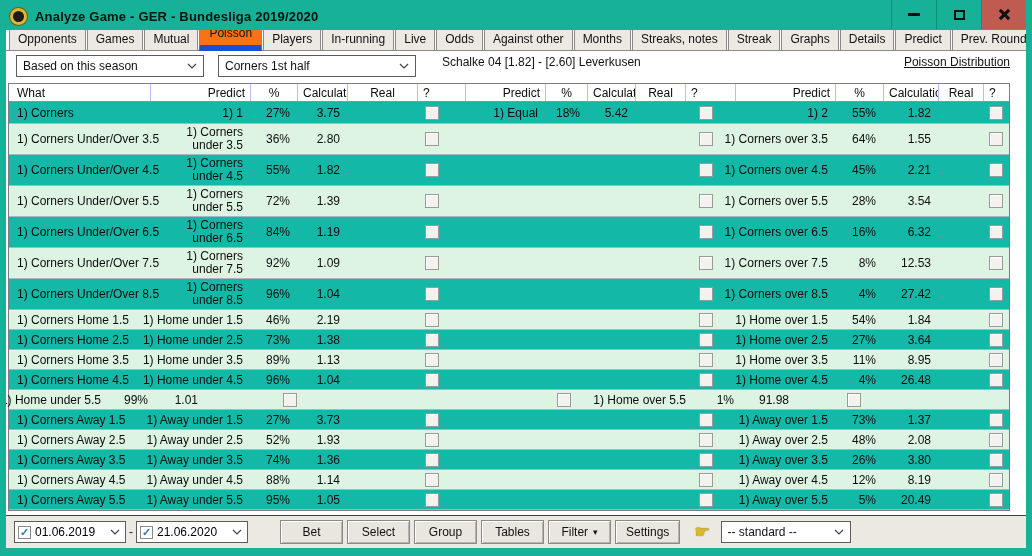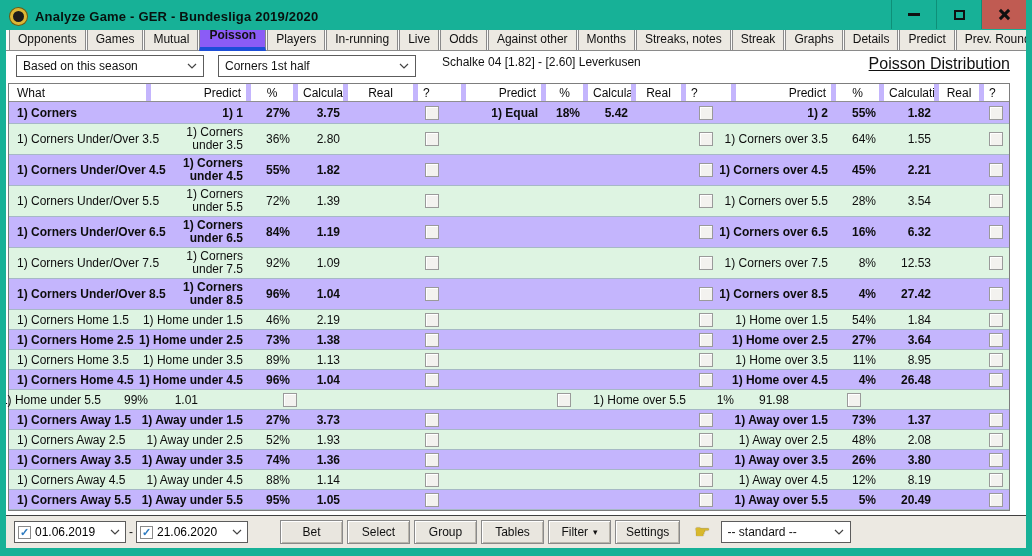--- a/index.html
+++ b/index.html
@@ -21,39 +21,39 @@
   .glyph-close:before,.glyph-close:after{ content:""; position:absolute; left:-1px; top:4px;
             width:13px; height:3px; background:#101010; }
   .glyph-close:before{ transform:rotate(45deg);} .glyph-close:after{ transform:rotate(-45deg);}
   
   .content{ flex:1; background:#ffffff; display:flex; flex-direction:column; overflow:hidden; }
   
   .tabstrip{ display:flex; align-items:flex-end; background:#fbfbfa; padding-left:3px;
              border-bottom:1px solid #8a8a8a; height:21px; }
   .tab{ font-size:12px; color:#111; background:#ece9e2; border:1px solid #8a8a8a; border-bottom:none;
         border-radius:2px 2px 0 0; padding:3px 8px 4px 8px; margin-right:1px; white-space:nowrap; cursor:default; }
-  .tab.active{ background:#8b5cf6; position:relative; z-index:2; margin-bottom:-1px;
-        border-bottom:4px solid #1d4ed8; padding:4px 9px 5px 9px; font-weight:700; }
+  .tab.active{ background:#f97316; position:relative; z-index:2; margin-bottom:-1px;
+        border-bottom:6px solid #1d4ed8; padding:4px 9px 5px 9px; font-weight:400; }
   
   .filterbar{ height:31px; display:flex; padding:4px 16px 0 10px; background:#fff; }
   .combo{ height:22px; border:1px solid #5c5c5c; background:#fff; display:flex; align-items:center;
           font-size:12px; color:#111; padding:0 6px; justify-content:space-between; cursor:default; }
   .combo .chev{ margin-left:6px; flex-shrink:0; }
   .combo-season{ width:188px; } .combo-market{ width:198px; margin-left:14px; }
   .match-label{ font-size:12px; color:#111; margin-left:26px; white-space:nowrap; }
-  .poisson-link{ margin-left:auto; font-size:16px; color:#111; text-decoration:underline; cursor:pointer; white-space:nowrap; }
+  .poisson-link{ margin-left:auto; font-size:12px; color:#111; text-decoration:underline; cursor:pointer; white-space:nowrap; }
   
   .table{ width:1002px; margin:1px 0 0 2px; border:1px solid #7d7d7d; background:#fff; font-size:12px; color:#0d0d0d; }
   .thead{ display:flex; height:18px; background:#fff; border-bottom:1px solid #8f8f8f; }
-  .hcell{ display:flex; align-items:center; border-right:5px solid #c4b5fd; padding:0 5px;
+  .hcell{ display:flex; align-items:center; border-right:1px solid #c4b5fd; padding:0 5px;
           white-space:nowrap; overflow:hidden; flex-shrink:0; }
   .hcell:last-child{ border-right:none; }
   .row{ display:flex; border-bottom:1px solid #a6b8c6; }
   .row.single{ height:22px; } .row.tall{ height:31px; } .row.short{ height:20px; }
-  .tone-blue{ background:#c4b5fd;font-weight:bold; } .tone-green{ background:#def4e2; }
+  .tone-blue{ background:#14b8a6; } .tone-green{ background:#def4e2; }
   .cell{ display:flex; align-items:center; padding:0 8px 0 4px; white-space:nowrap; flex-shrink:0; overflow:visible; }
   .c-what{ width:142px; padding-left:8px; }
   .c-p1{width:100px}.c-pct1{width:47px}.c-calc1{width:50px}.c-real1{width:70px}.c-q1{width:48px}
   .c-p2{width:80px}.c-pct2{width:42px}.c-calc2{width:48px}.c-real2{width:50px}.c-q2{width:50px}
   .c-p3{width:100px}.c-pct3{width:48px}.c-calc3{width:55px}.c-real3{width:45px}.c-q3{width:27px}
   .cell.c-p1,.cell.c-p2,.cell.c-p3,.cell.c-pct1,.cell.c-pct2,.cell.c-pct3,
   .cell.c-calc1,.cell.c-calc2,.cell.c-calc3{ justify-content:flex-end; text-align:right; }
   .hcell.c-p1,.hcell.c-p2,.hcell.c-p3{ justify-content:flex-end; }
   .hcell.c-pct1,.hcell.c-pct2,.hcell.c-pct3,.hcell.c-real1,.hcell.c-real2,.hcell.c-real3{ justify-content:center; }
   .row.tall .cell.c-p1{ white-space:normal; line-height:13px; }

